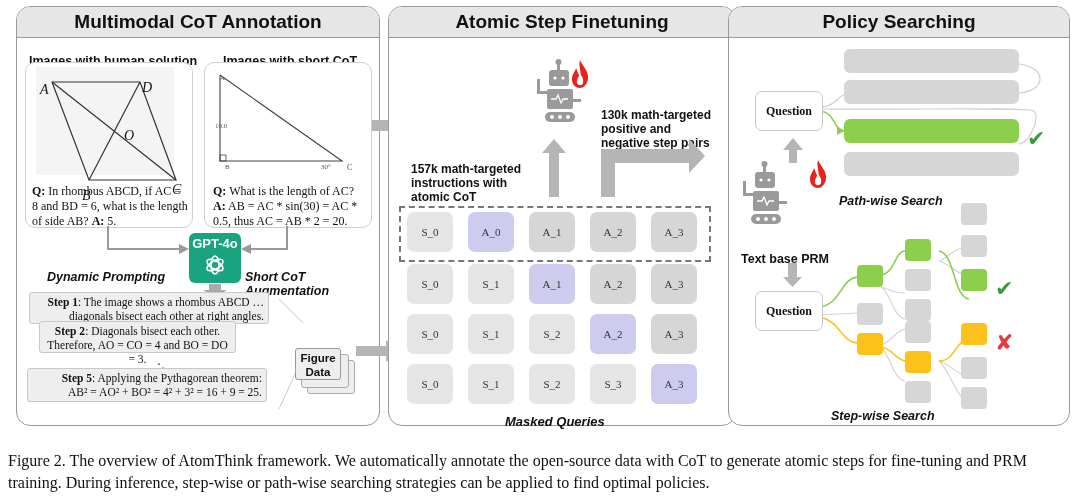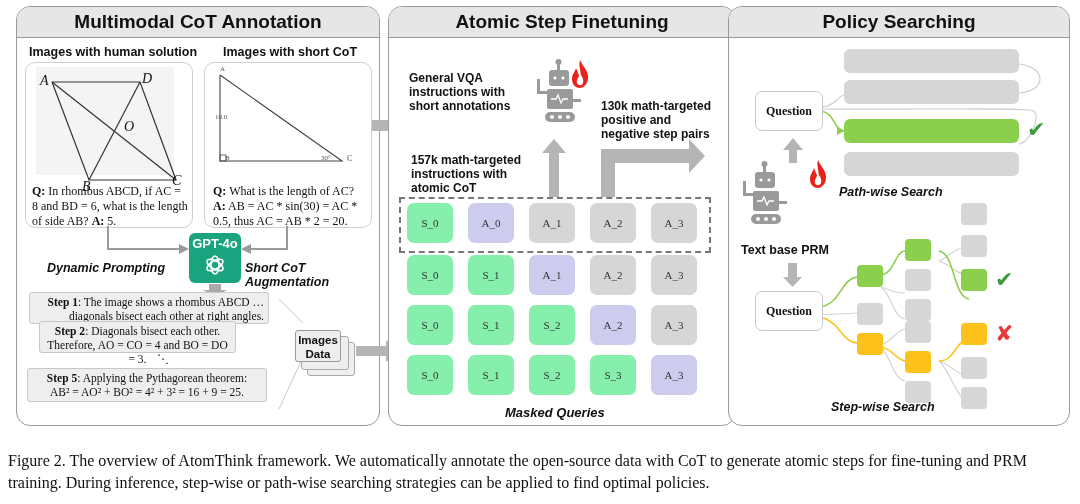--- a/index.html
+++ b/index.html
@@ -1,27 +1,27 @@
 <!DOCTYPE html>
 <html><head>
 <meta charset="utf-8">
 <style>
   html,body{margin:0;padding:0;background:#fff;}
   body{width:1080px;height:504px;position:relative;overflow:hidden;font-family:"Liberation Sans",sans-serif;color:#111;}
   .panel{position:absolute;top:6px;height:418px;border:1.5px solid #9a9a9a;border-radius:14px;background:#fff;}
   .panel-head{position:absolute;left:0;right:0;top:0;height:30px;background:#e6e6e6;border-bottom:1.5px solid #9a9a9a;border-radius:13px 13px 0 0;text-align:center;line-height:30px;font-weight:bold;font-size:19px;}
-  .abs{position:absolute;}
+  .abs{position:absolute;margin-top:9px;}
   .subhead{font-weight:bold;font-size:12.5px;}
   .card{position:absolute;border:1.3px solid #cfcfcf;border-radius:10px;background:#fff;}
   .qtext{position:absolute;font-family:"Liberation Serif",serif;font-size:12px;line-height:15px;}
   .step{position:absolute;background:#eeeeee;border:1.2px solid #c8c8c8;border-radius:3px;font-family:"Liberation Serif",serif;font-size:11.5px;line-height:14px;text-align:center;padding:2px 4px;box-sizing:border-box;}
   .bold-label{font-weight:bold;font-size:12px;line-height:14px;}
   .italic-label{font-weight:bold;font-style:italic;font-size:12.5px;}
   .tile{position:absolute;width:46px;height:40px;border-radius:7px;font-family:"Liberation Serif",serif;font-size:11px;display:flex;align-items:center;justify-content:center;color:#333;}
-  .tile.s{background:#86efac;}
+  .tile.s{background:#e5e5e5;}
   .tile.a{background:#cdcbee;}
   .tile.m{background:#d6d6d6;}
   .gpt{position:absolute;left:172px;top:226px;width:52px;height:50px;background:#1aa37f;border-radius:6px;color:#fff;text-align:center;}
   .qbox{position:absolute;border:1.3px solid #c8c8c8;border-radius:7px;background:#fff;font-family:"Liberation Serif",serif;font-weight:bold;font-size:12px;display:flex;align-items:center;justify-content:center;}
   .caption{position:absolute;left:8px;top:450px;width:1070px;font-family:"Liberation Serif",serif;font-size:16px;line-height:22px;}
   svg{position:absolute;overflow:visible;}
 </style>
 </head>
 <body>
 
@@ -89,48 +89,47 @@
   <div class="abs italic-label" style="left:30px;top:254px;">Dynamic Prompting</div>
   <div class="abs italic-label" style="left:228px;top:254px;">Short CoT Augmentation</div>
 
   <div class="step" style="left:12px;top:285px;width:240px;height:32px;text-align:right;">
     <b>Step 1</b><span>: The image shows a rhombus ABCD … diagonals bisect each other at right angles.</span>
   </div>
   <div class="step" style="left:22px;top:314px;width:197px;height:32px;">
     <b>Step 2</b><span>: Diagonals bisect each other. Therefore, AO = CO = 4 and BO = DO = 3.</span>
   </div>
   <div class="abs" style="left:140px;top:345px;font-size:12px;">⋱</div>
-  <div class="step" style="left:10px;top:361px;width:240px;height:34px;text-align:center;">
+  <div class="step" style="left:10px;top:361px;width:240px;height:34px;text-align:right;">
     <b>Step 5</b><span>: Applying the Pythagorean theorem:</span><br>
     <span>AB² = AO² + BO² = 4² + 3² = 16 + 9 = 25.</span>
   </div>
 
   <div class="abs" style="left:278px;top:323px;width:60px;height:48px;">
     <div class="abs" style="left:12px;top:12px;width:46px;height:32px;background:#eee;border:1.2px solid #aaa;border-radius:3px;"></div>
     <div class="abs" style="left:6px;top:6px;width:46px;height:32px;background:#eee;border:1.2px solid #aaa;border-radius:3px;"></div>
     <div class="abs" style="left:0;top:0;width:46px;height:32px;background:#eee;border:1.2px solid #999;border-radius:3px;text-align:center;font-weight:bold;font-size:11.5px;line-height:14px;padding-top:2px;box-sizing:border-box;">
-      <div>Images</div>
+      <div>Figure</div>
       <div>Data</div>
     </div>
   </div>
 </div>
 
 <svg width="160" height="30" style="left:372px;top:112px;">
   <rect x="0" y="8" width="135" height="11" fill="#b5b5b5"></rect>
   <polygon points="133,2 148,13.5 133,25" fill="#b5b5b5"></polygon>
 </svg>
 <svg width="40" height="30" style="left:356px;top:336px;">
   <rect x="0" y="10" width="36" height="10" fill="#b5b5b5"></rect>
   <polygon points="30,4 44,15 30,26" fill="#b5b5b5"></polygon>
 </svg>
 
 <div class="panel" style="left:388px;width:326px;padding-left:20px;">
   <div class="panel-head">Atomic Step Finetuning</div>
 
-  <div class="abs bold-label" style="left:20px;top:64px;width:115px;">General VQA instructions with short annotations</div>
   <div class="abs bold-label" style="left:22px;top:146px;width:120px;">157k math-targeted instructions with atomic CoT</div>
   <div class="abs bold-label" style="left:212px;top:92px;width:120px;">130k math-targeted positive and negative step pairs</div>
 
   <svg width="60" height="80" style="left:142px;top:48px;">
     <g fill="#9a9a9a">
       <rect x="26" y="8" width="3" height="8"></rect>
       <circle cx="27.5" cy="7" r="3"></circle>
       <rect x="18" y="15" width="20" height="16" rx="3"></rect>
       <rect x="16" y="34" width="26" height="20" rx="2"></rect>
       <rect x="8" y="36" width="8" height="3"></rect>

